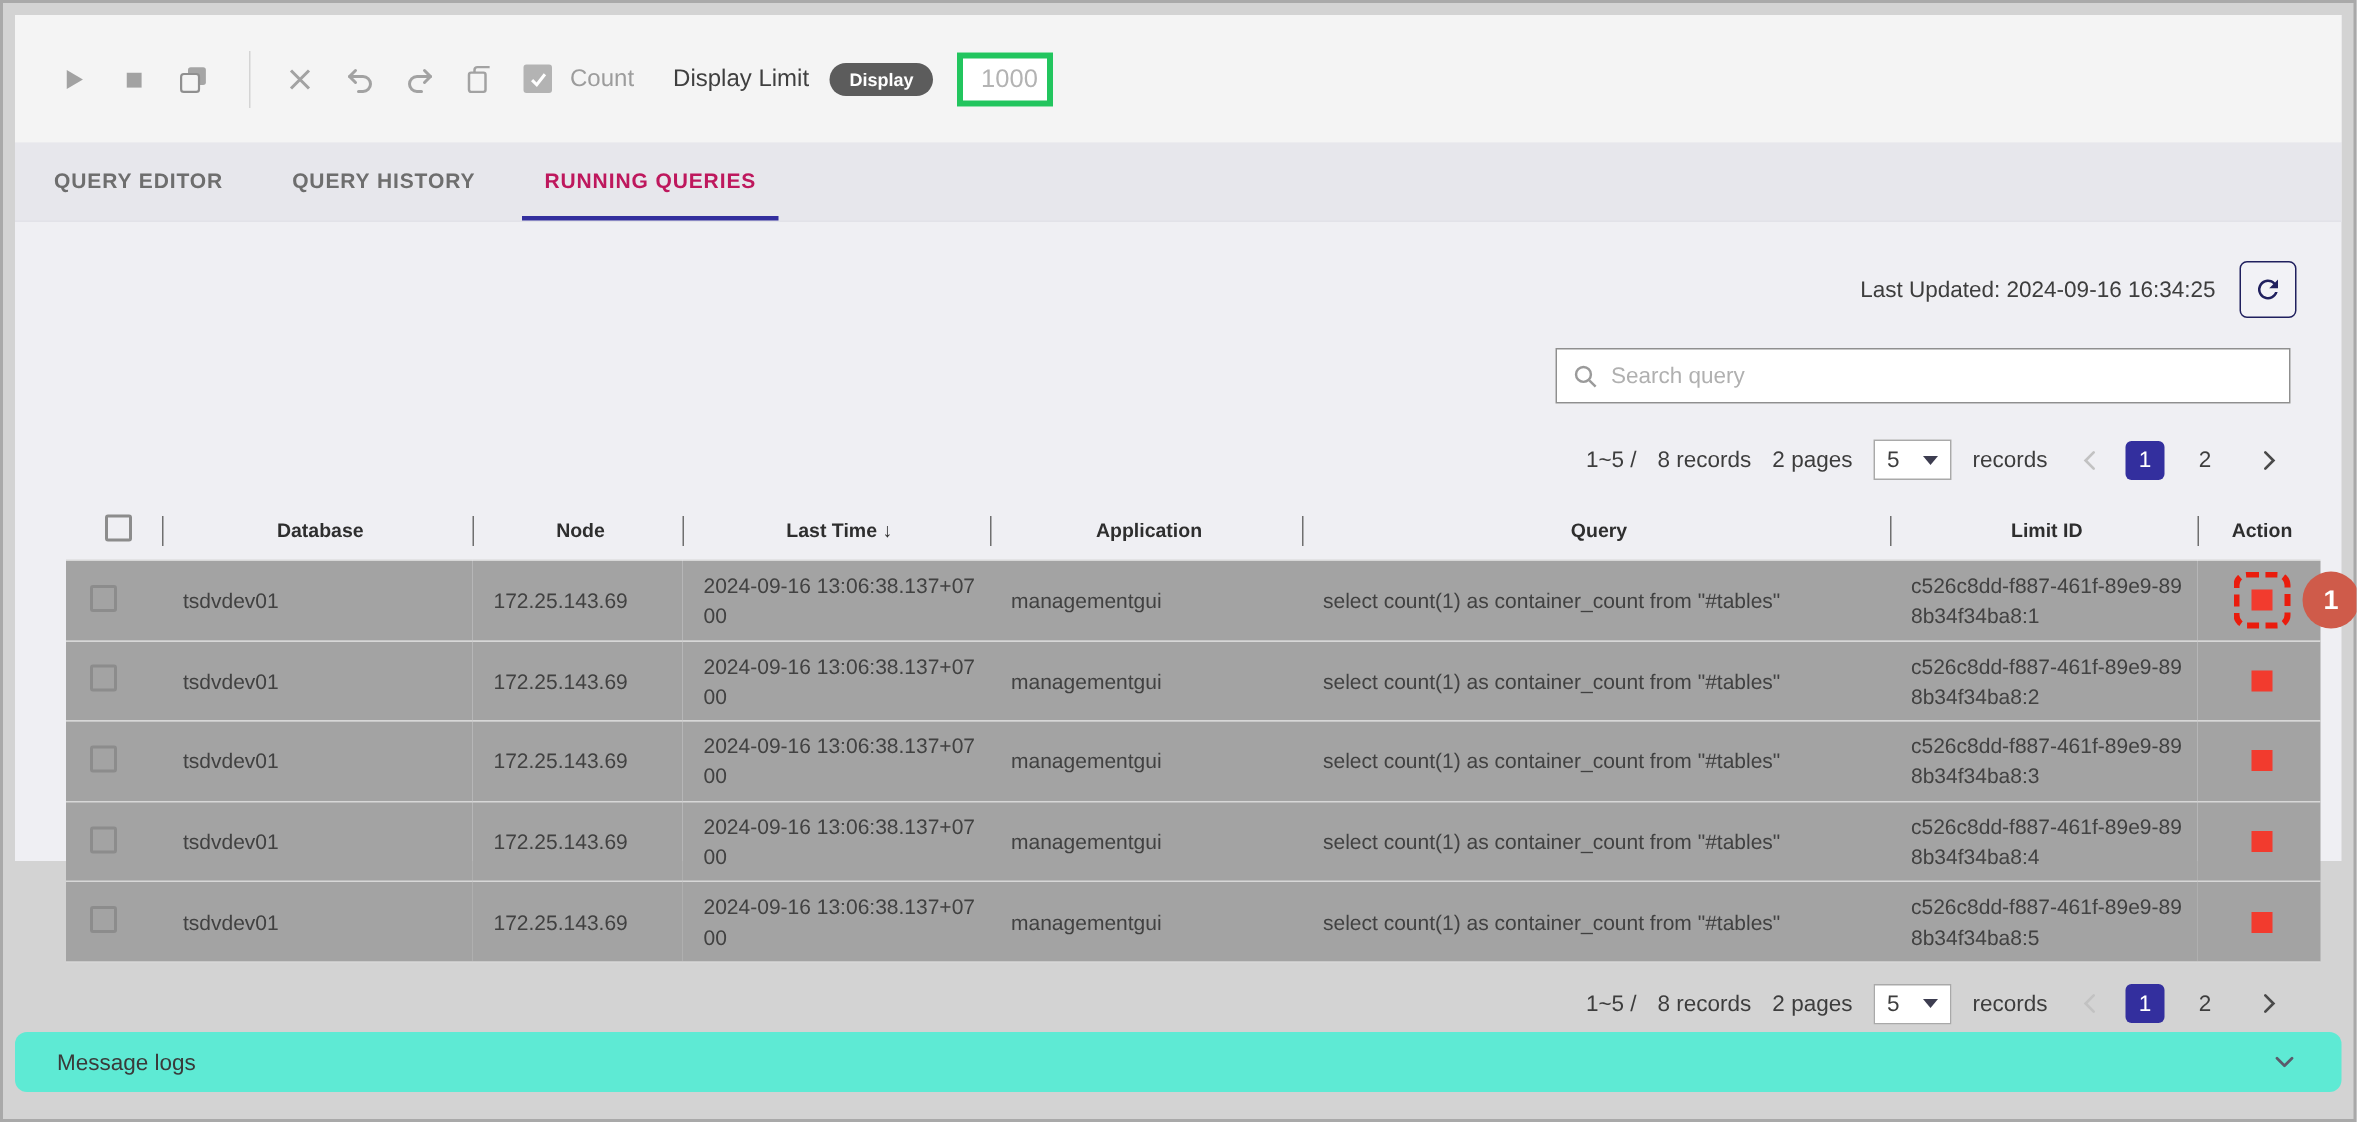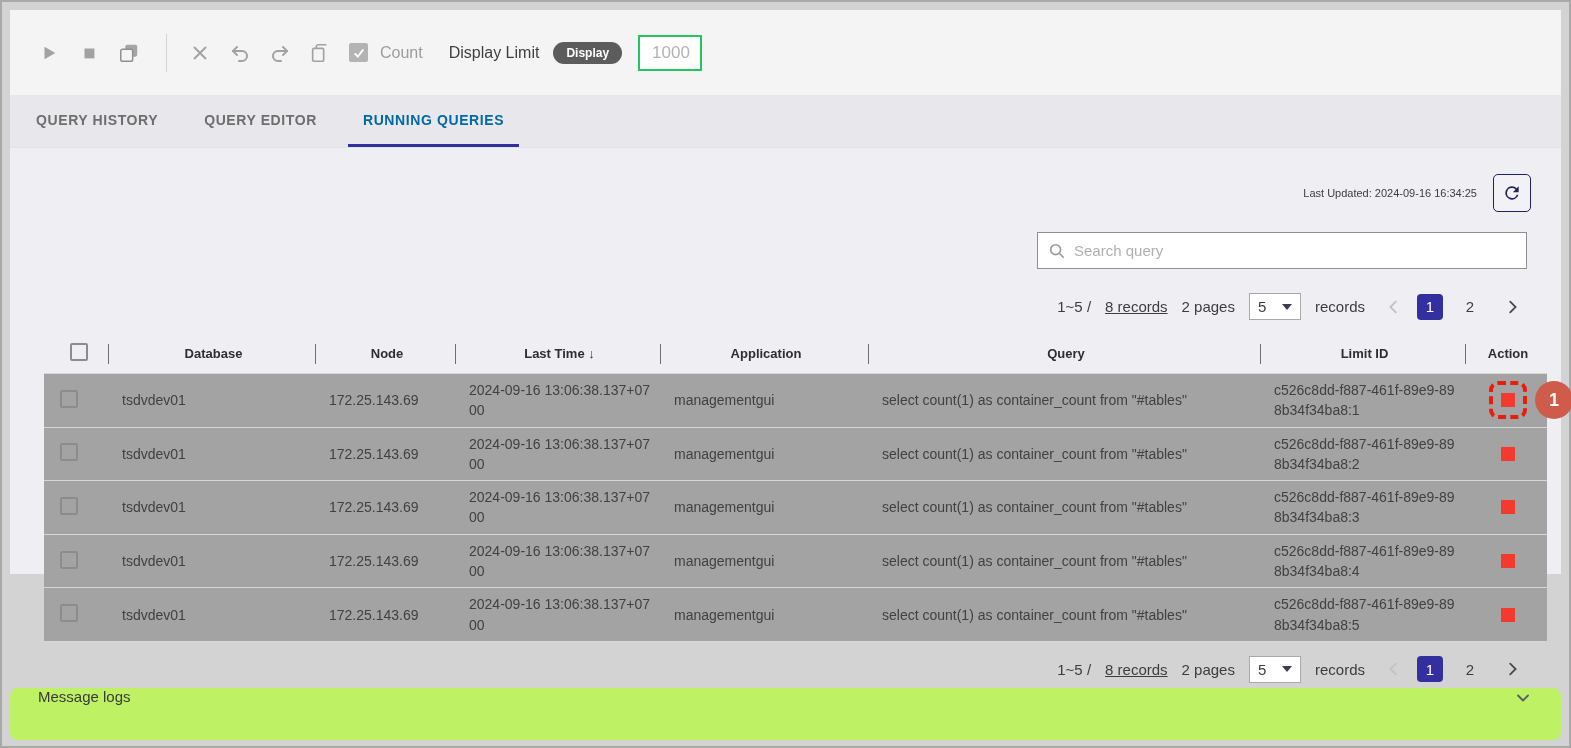--- a/index.html
+++ b/index.html
@@ -16,42 +16,42 @@
   .main-panel { position:absolute; left:10px; top:10px; right:10px; height:564px; background:#efeff3; }
 
   
   .toolbar { height:85px; background:#f4f4f4; display:flex; align-items:center; padding-left:28px; }
   .tb-icon { width:22px; height:22px; display:flex; align-items:center; justify-content:center; margin-right:18px; cursor:pointer; }
   .tb-divider { width:1px; height:38px; background:#d4d4d4; margin:0 22px 0 8px; }
   .tb-check { width:19px; height:19px; background:#b3b3b3; border-radius:2px; display:flex; align-items:center; justify-content:center; margin-right:12px; }
   .tb-label-muted { color:#9c9c9c; font-size:16px; margin-right:26px; }
   .tb-label-dark { color:#3f3f3f; font-size:16px; margin-right:14px; }
   .required-badge { background:#5c5c5c; color:#ffffff; font-size:12px; font-weight:bold; padding:4px 13px; border-radius:11px; margin-right:16px; }
-  .limit-input { width:64px; height:36px; border:2px solid #22c55e; background:#ffffff; color:#b3b3b3; font-size:17px; padding-left:12px; font-family:"Liberation Sans", sans-serif; }
+  .limit-input { width:64px; height:36px; border:4px solid #22c55e; background:#ffffff; color:#b3b3b3; font-size:17px; padding-left:12px; font-family:"Liberation Sans", sans-serif; }
 
   
   .tabbar { height:53px; background:#e7e7ec; display:flex; align-items:stretch; padding-left:11px; border-bottom:1px solid #e2e2e8; }
   .tab { display:flex; align-items:center; padding:0 15px; margin-right:16px; font-size:14px; font-weight:bold; letter-spacing:0.6px; color:#6e6e6e; cursor:pointer; border-bottom:3px solid transparent; }
-  .tab.active { color:#0369a1; border-bottom-color:#332f9e; }
+  .tab.active { color:#be185d; border-bottom-color:#332f9e; }
 
   
   .content { position:relative; }
   .row-right { display:flex; justify-content:flex-end; align-items:center; }
   .lastupdated-row { padding:26px 30px 0 0; }
-  .lastupdated-text { font-size:11px; color:#3d3d3d; margin-right:16px; }
+  .lastupdated-text { font-size:15px; color:#3d3d3d; margin-right:16px; }
   .refresh-btn { width:38px; height:38px; border:1px solid #20205e; border-radius:5px; background:#f2f2f6; display:flex; align-items:center; justify-content:center; cursor:pointer; }
 
   .search-row { padding:20px 34px 0 0; }
   .search-box { width:490px; height:37px; background:#ffffff; border:1px solid #8f8f8f; display:flex; align-items:center; padding:0 10px;margin-left:42px; }
   .search-box input { border:none; outline:none; flex:1; font-size:15px; color:#3d3d3d; margin-left:8px; font-family:"Liberation Sans", sans-serif; background:transparent; }
   .search-box input::placeholder { color:#b0b0b0; }
 
   .pagination { padding:24px 40px 0 0; gap:14px; font-size:15px; color:#3d3d3d; }
   .pagination.bottom { padding-top:14px; }
-  .records-link { text-decoration:underline; cursor:pointer; }
+  .records-link { cursor:pointer; }
   .page-select { width:52px; height:27px; border:1px solid #a9a9a9; background:#ffffff; display:flex; align-items:center; justify-content:space-between; padding:0 8px; cursor:pointer; }
   .page-select .tri { width:0; height:0; border-left:5px solid transparent; border-right:5px solid transparent; border-top:6px solid #3d3d50; }
   .pg-chevron { display:flex; align-items:center; cursor:pointer; margin-left:6px; }
   .page-num { min-width:26px; height:26px; display:flex; align-items:center; justify-content:center; border-radius:4px; cursor:pointer; }
   .page-num.current { background:#332f9e; color:#ffffff; }
 
   
   .table-wrap { margin:14px 34px 0 34px; }
   table { width:100%; border-collapse:collapse; table-layout:fixed; }
   thead th { font-size:13px; font-weight:bold; color:#2e2e2e; text-align:center; padding:9px 10px 9px 14px; position:relative; }
@@ -62,21 +62,21 @@
   tbody td { font-size:14px; color:#414141; padding:6px 10px 6px 14px; height:48px; vertical-align:middle; }
   td.wrap { word-break:break-all; line-height:1.45; }
   .cbx { width:18px; height:18px; border:2px solid #8c8c8c; border-radius:2px; display:inline-block; cursor:pointer; background:transparent; }
   .col-action { text-align:center; overflow:visible; }
   .stop-wrap { position:relative; display:inline-flex; align-items:center; justify-content:center; padding:12px; vertical-align:middle; }
   .stop-wrap.highlighted { border:4px dashed #ea1c0d; border-radius:9px; padding:8px; }
   .stop-btn { width:14px; height:14px; background:#f23b2e; display:block; cursor:pointer; }
   .anno-badge { position:absolute; left:42px; top:50%; transform:translateY(-50%); width:38px; height:38px; border-radius:50%; background:#cf5b4a; color:#ffffff; font-size:18px; font-weight:bold; display:flex; align-items:center; justify-content:center; z-index:5; }
 
   
-  .logs-panel { position:absolute; left:10px; right:10px; top:688px; height:52px; background:#bef264; border-radius:8px; display:flex; justify-content:space-between; padding:0 28px; cursor:pointer; }
+  .logs-panel { position:absolute; left:10px; right:10px; top:688px; height:40px; background:#5eead4; border-radius:8px; display:flex; align-items:center; justify-content:space-between; padding:0 28px; cursor:pointer; }
   .logs-title { font-size:15px; color:#3a3a3a; }
 
   svg { display:block; }
 </style>
 </head>
 <body>
 
 <div class="main-panel">
 
   <div class="toolbar">
@@ -125,22 +125,22 @@
           <polyline points="3.5,9.5 7.5,13.5 14.5,4.5" stroke="#ffffff" stroke-width="2.6" fill="none"></polyline>
         </svg>
     </span>
     <span class="tb-label-muted">Count</span>
     <span class="tb-label-dark">Display Limit</span>
     <span class="required-badge">Display</span>
     <input class="limit-input" type="text" value="1000" style="">
   </div>
 
   <div class="tabbar">
+    <div class="tab">QUERY EDITOR</div>
     <div class="tab">QUERY HISTORY</div>
-    <div class="tab">QUERY EDITOR</div>
     <div class="tab active">RUNNING QUERIES</div>
   </div>
 
   <div class="content">
 
     <div class="row-right lastupdated-row">
       <span class="lastupdated-text">Last Updated: 2024-09-16 16:34:25</span>
       <span class="refresh-btn">
         <span>
           <svg width="20" height="20" viewBox="0 0 24 24">

